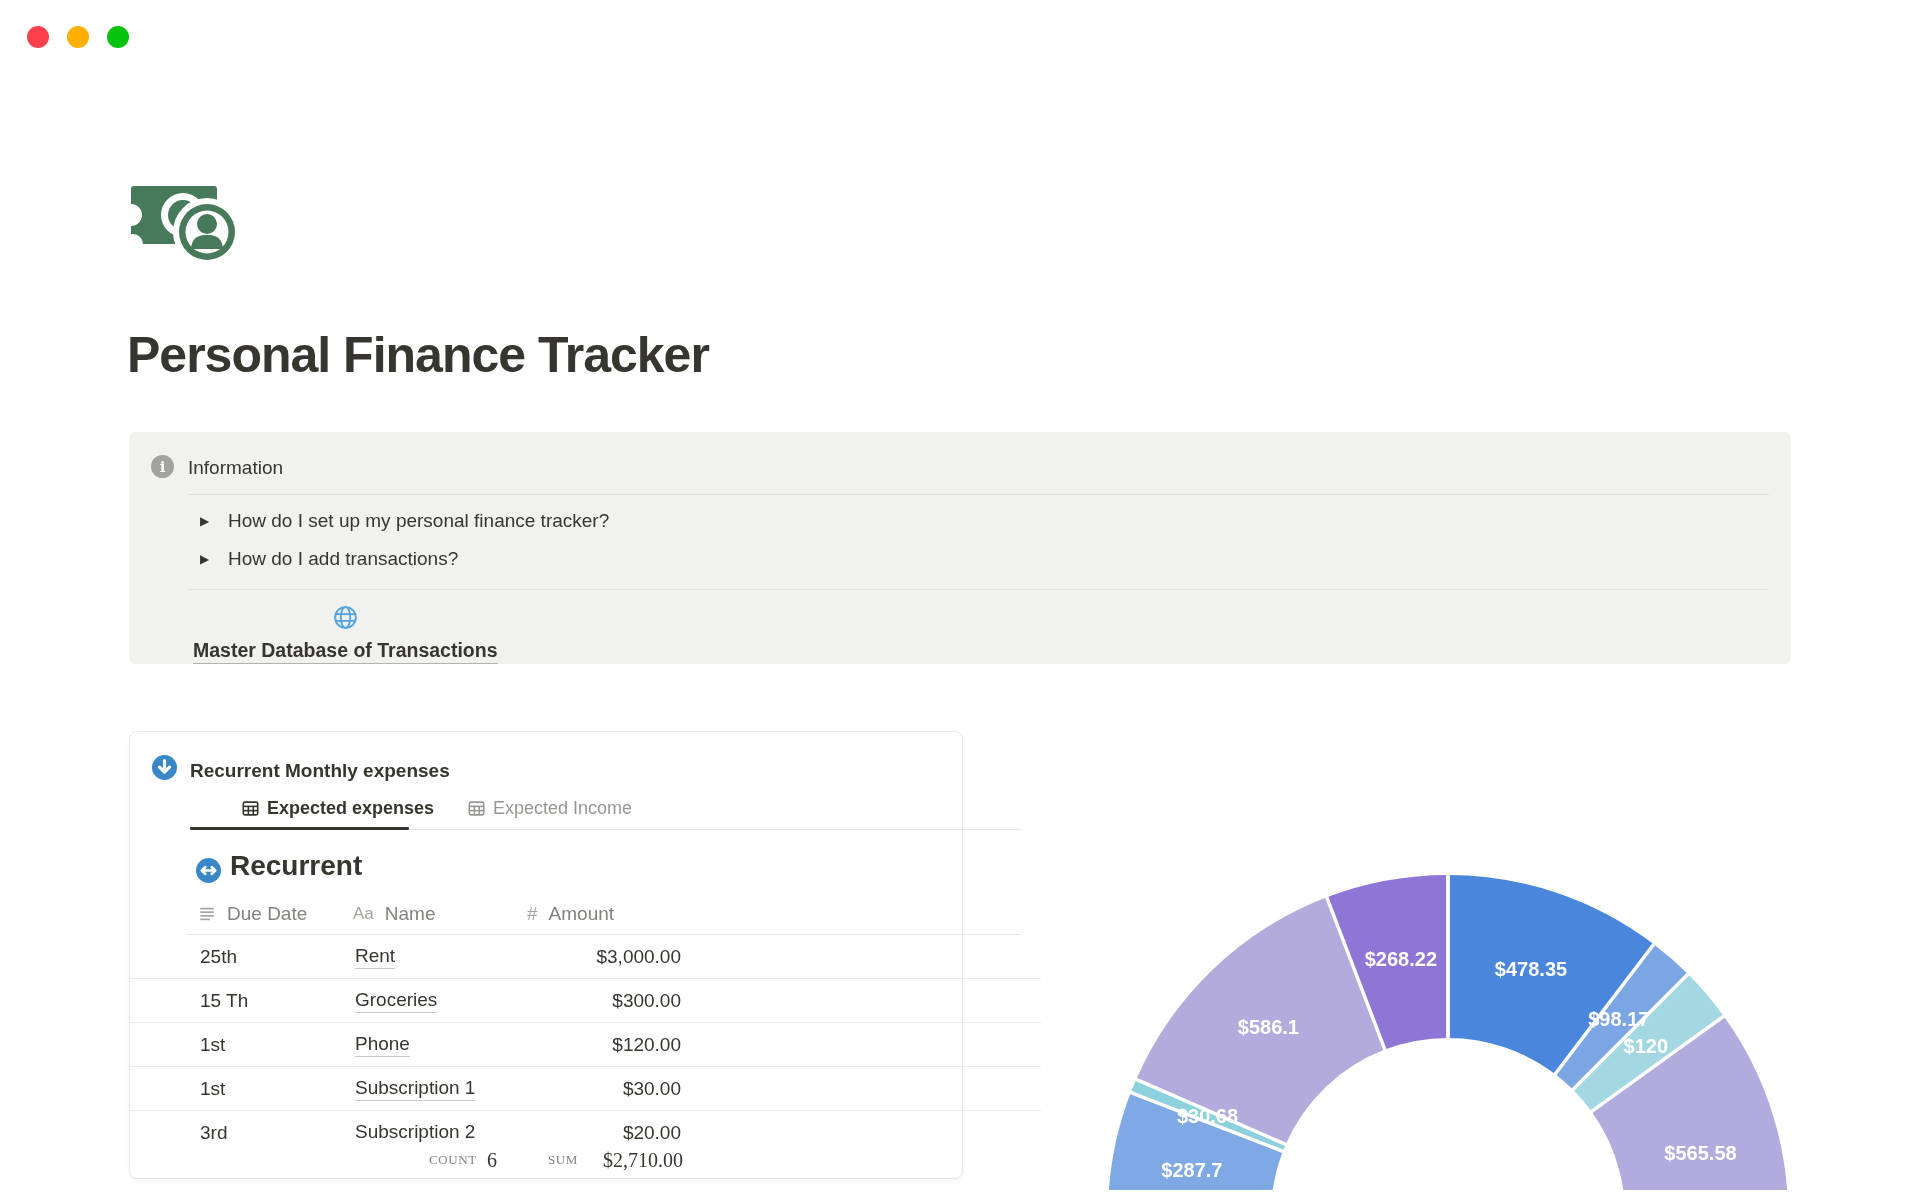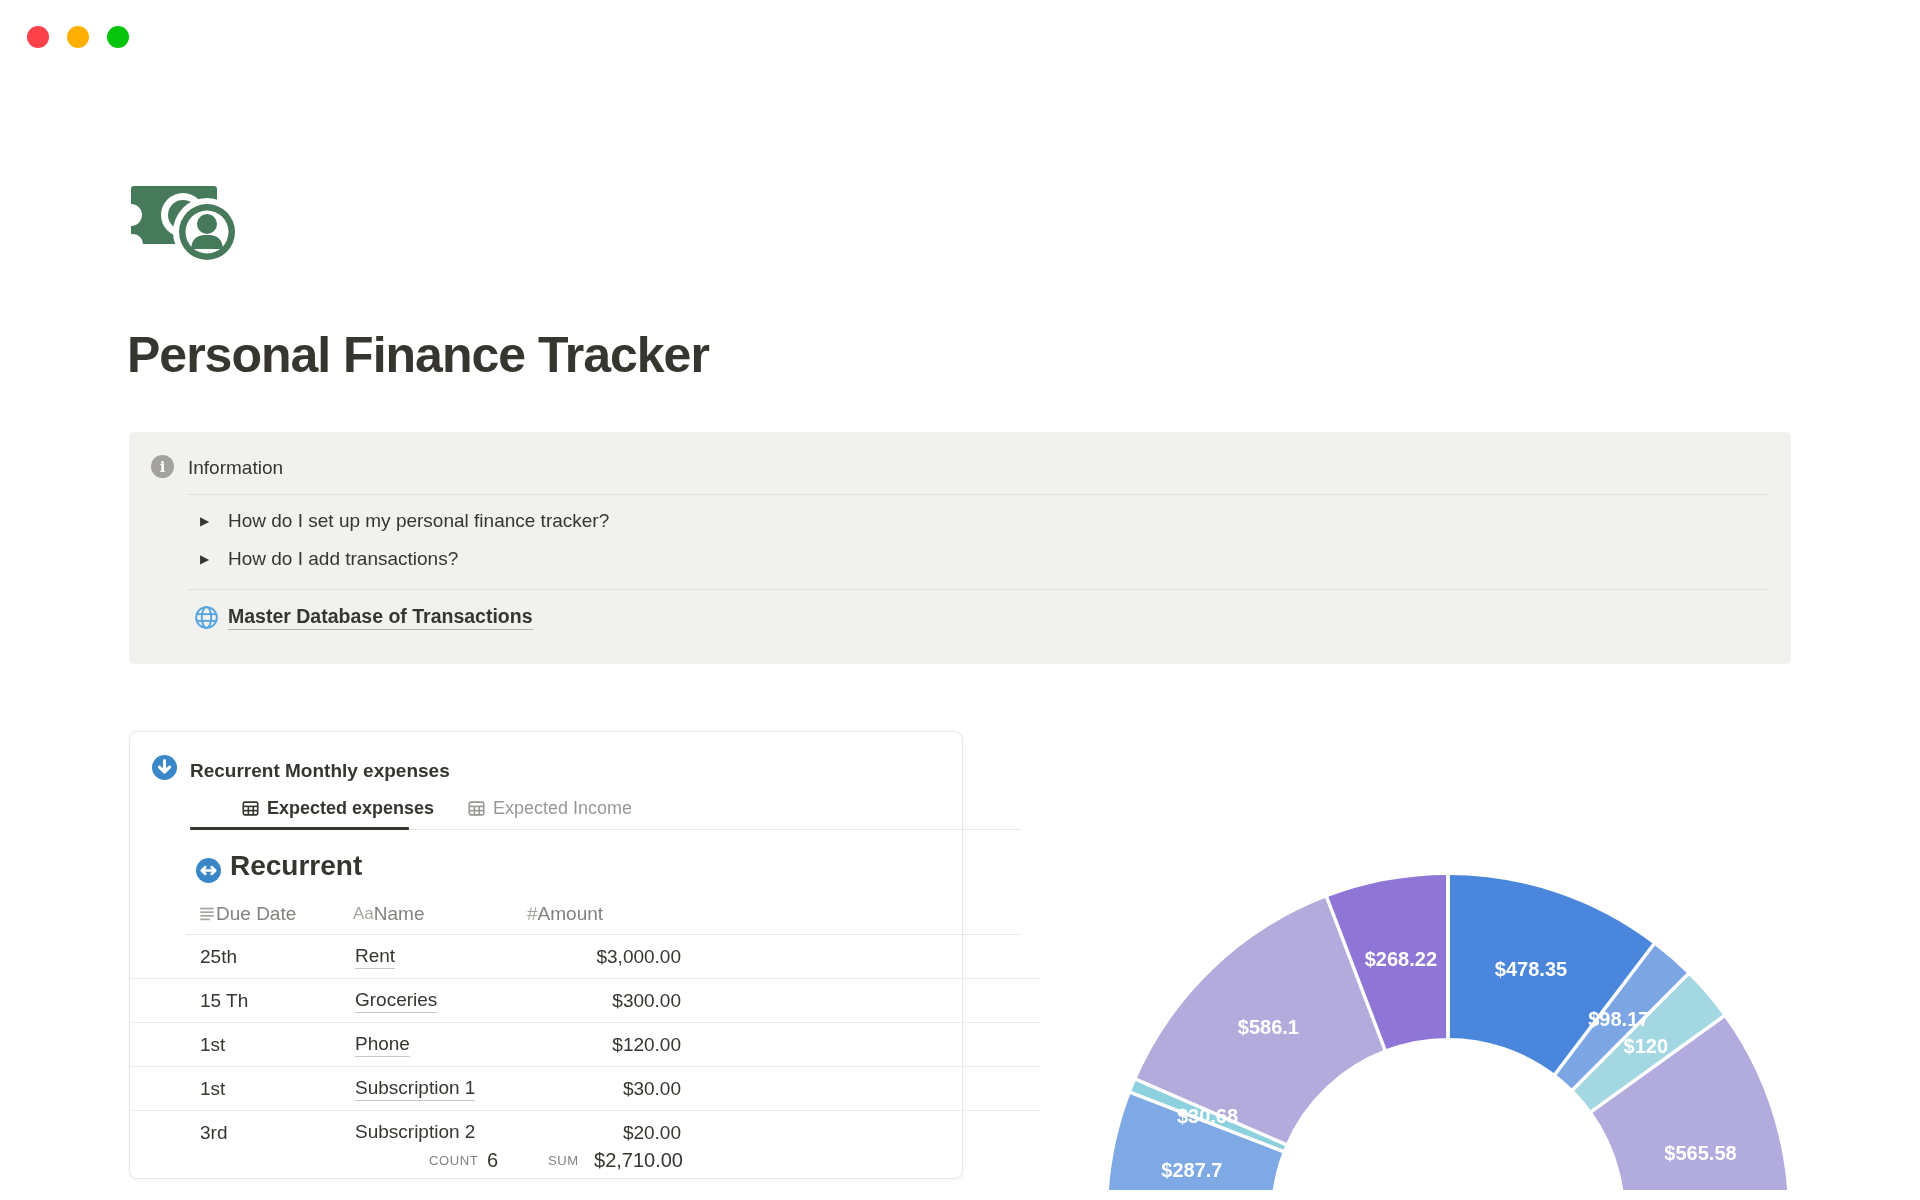--- a/index.html
+++ b/index.html
@@ -16,50 +16,50 @@
   .page-title{position:absolute;left:127px;top:326px;font-size:50px;font-weight:700;letter-spacing:-1px;color:var(--text);}
   
   .callout{position:absolute;left:129px;top:432px;width:1662px;height:232px;background:var(--callout_bg,#F1F1EF);border-radius:6px;}
   .callout .info-badge{position:absolute;left:22px;top:23px;width:23px;height:23px;border-radius:50%;background:#A4A29D;color:#fff;
      display:flex;align-items:center;justify-content:center;font-family:"DejaVu Serif",serif;font-weight:700;font-size:15px;} 
   .callout .c-title{position:absolute;left:59px;top:25px;font-size:19px;color:var(--text);}
   .c-divider{position:absolute;left:59px;width:1581px;height:1px;background:#E0E0DD;}
   .toggle-row{position:absolute;left:71px;display:flex;align-items:center;gap:14px;cursor:pointer;}
   .toggle-arrow{font-size:12px;color:var(--text);width:14px;}
   .toggle-label{font-size:19px;color:var(--text);}
-  .link-row{position:absolute;left:64px;top:172px;display:flex;align-items:center;gap:8px;}
+  .link-row{position:absolute;left:64px;top:172px;display:flex;align-items:center;gap:8px;flex-direction:column;}
   .link-label{font-size:19.5px;font-weight:700;color:var(--text);border-bottom:1.5px solid var(--link_underline,#B3B2AF);padding-bottom:1px;cursor:pointer;}
   
   .card{position:absolute;left:129px;top:731px;width:834px;height:448px;box-sizing:border-box;
     border:1px solid #E7E7E5;border-radius:8px;background:#fff;box-shadow:0 2px 4px rgba(15,15,15,0.04);}
   .card .w-icon{position:absolute;left:22px;top:23px;width:25px;height:25px;}
   .w-title{position:absolute;left:60px;top:28px;font-size:19px;font-weight:700;color:var(--text);}
   .tab{position:absolute;display:flex;align-items:center;gap:8px;cursor:pointer;top:66px;padding-left:43px;}
   .tab .t-ic{width:17px;height:17px;}
   .tab-label{font-size:18px;}
   .tab.active .tab-label{font-weight:700;color:var(--text);}
   .tab.inactive .tab-label{font-weight:400;color:#999793;}
   .tab.inactive .t-ic{color:#999793;}
   .tab.active .t-ic{color:var(--text);}
   .tabs-baseline{position:absolute;left:60px;top:97px;width:831px;height:1px;background:#E8E8E6;}
   .tabs-activebar{position:absolute;left:60px;top:95px;width:219px;height:3px;background:var(--text);border-radius:1px;}
   .sec-icon{position:absolute;left:66px;top:126px;width:25px;height:25px;}
   .sec-title{position:absolute;left:100px;top:118px;font-size:28px;font-weight:700;color:var(--text);}
-  .col-head{position:absolute;top:171px;font-size:19px;color:#83827E;display:flex;align-items:center;gap:0;}
+  .col-head{position:absolute;top:171px;font-size:19px;color:#83827E;display:flex;align-items:center;gap:11px;}
   .col-ic{color:#A5A49F;display:inline-flex;align-items:center;}
   .col-ic.txt{font-size:17px;}
   .head-divider{position:absolute;left:56px;top:202px;width:835px;height:1px;background:#E7E7E5;}
   .rows-clip{position:absolute;left:0;top:203px;width:911px;height:207px;overflow:hidden;}
   .trow{height:43px;position:relative;border-bottom:1px solid #ECECEA;}
   .trow span{position:absolute;top:50%;transform:translateY(-50%);font-size:19px;color:var(--text);}
   .cell-due{left:70px;}
   .cell-name{left:225px;border-bottom:1px solid #C9C8C5;padding-bottom:1px;cursor:pointer;}
   .cell-amt{left:350px;width:201px;text-align:right;}
   .tfoot{position:absolute;left:0;top:410px;width:911px;height:36px;}
-  .tfoot span{position:absolute;top:50%;transform:translateY(-50%);}
+  .tfoot span{position:absolute;top:50%;transform:translateY(-50%);font-family:Liberation Serif, serif;}
   .f-label{font-size:13px;color:#83827E;letter-spacing:0.6px;cursor:pointer;}
   .f-val{font-size:20px;color:var(--text);}
   #count-label{left:299px;} #count-val{left:357px;}
   #sum-label{left:418px;} #sum-val{left:440px;width:113px;text-align:right;}
   
   #donut-wrap{position:absolute;left:1090px;top:860px;width:720px;height:330px;}
   .donut-label{font-size:20px;font-weight:700;fill:#ffffff;text-anchor:middle;font-family:"Liberation Sans",sans-serif;}
 </style>
 </head>
 <body>

